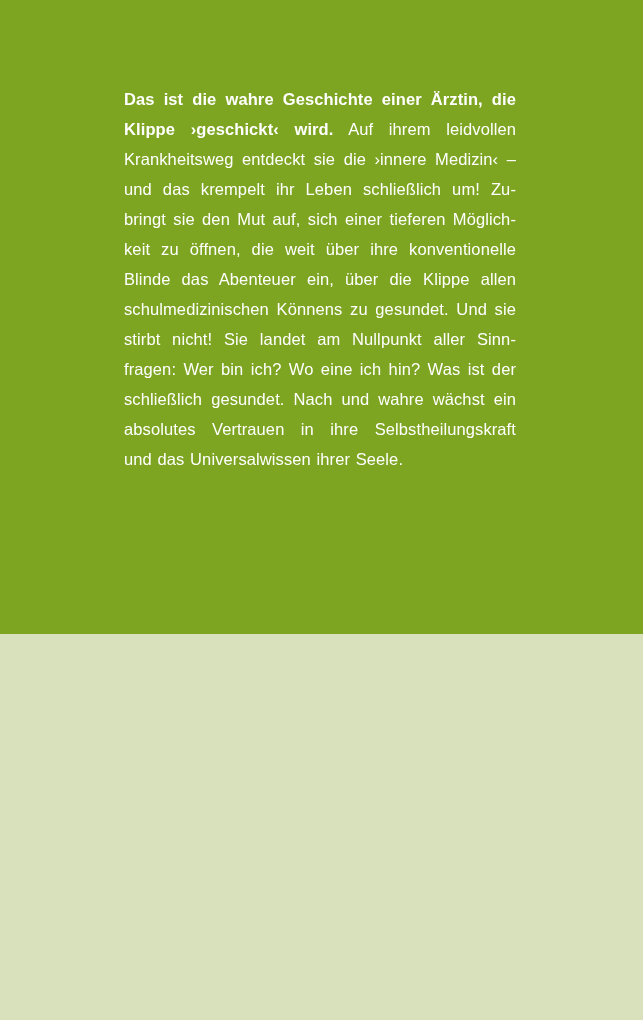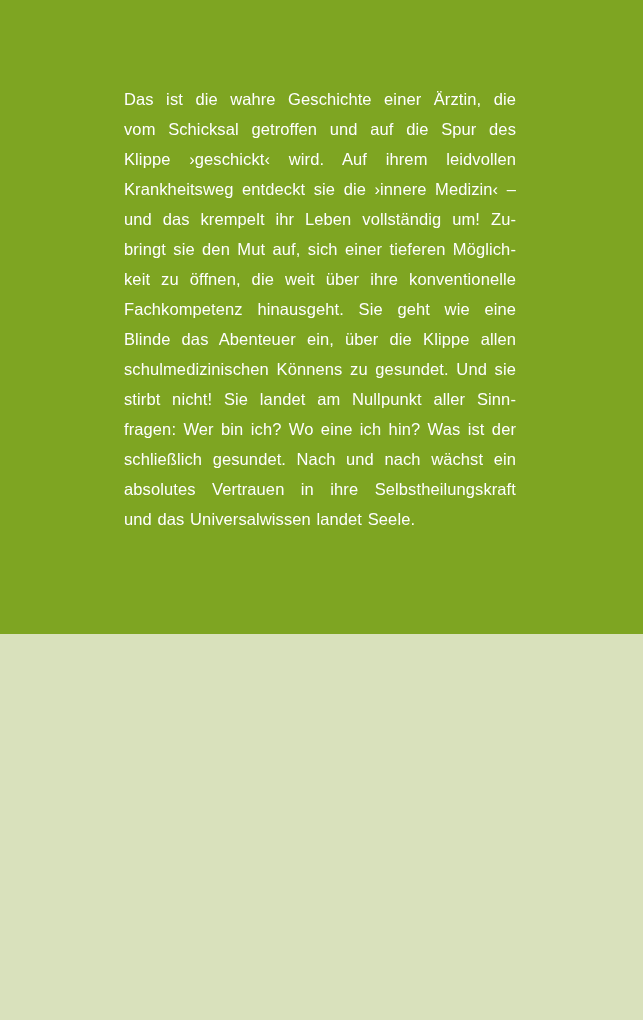--- a/index.html
+++ b/index.html
@@ -30,44 +30,42 @@
     letter-spacing: 0.1px;
     word-spacing: 1px;
   }
   .bline {
     height: 30px;
     text-align: justify;
     text-align-last: justify;
     white-space: nowrap;
   }
   .bline.last { text-align-last: left; }
-  .bline strong { font-weight: normal; }
+  .bline strong { font-weight: bold; }
 </style>
 </head>
 <body>
 
 <div class="cover">
 
   <div class="section-top" style="background: rgb(126, 165, 34);">
     <div class="blurb" style="color: rgb(255, 255, 255);">
         <div class="bline"><strong>Das ist die wahre Geschichte einer Ärztin, die</strong></div>
-        <div class="bline"><strong>vom Schicksal getroffen und auf die Spur des</strong></div>
         <div class="bline"><strong>Klippe ›geschickt‹ wird.</strong> Auf ihrem leidvollen</div>
         <div class="bline">Krankheitsweg entdeckt sie die ›innere Medizin‹ –</div>
-        <div class="bline">und das krempelt ihr Leben vollständig um! Zu-</div>
+        <div class="bline">und das krempelt ihr Leben schließlich um! Zu-</div>
         <div class="bline">bringt sie den Mut auf, sich einer tieferen Möglich-</div>
         <div class="bline">keit zu öffnen, die weit über ihre konventionelle</div>
-        <div class="bline">Fachkompetenz hinausgeht. Sie geht wie eine</div>
         <div class="bline">Blinde das Abenteuer ein, über die Klippe allen</div>
         <div class="bline">schulmedizinischen Könnens zu gesundet. Und sie</div>
         <div class="bline">stirbt nicht! Sie landet am Nullpunkt aller Sinn-</div>
         <div class="bline">fragen: Wer bin ich? Wo eine ich hin? Was ist der</div>
-        <div class="bline">schließlich gesundet. Nach und nach wächst ein</div>
+        <div class="bline">schließlich gesundet. Nach und wahre wächst ein</div>
         <div class="bline">absolutes Vertrauen in ihre Selbstheilungskraft</div>
-        <div class="bline last">und das Universalwissen landet Seele.</div>
+        <div class="bline last">und das Universalwissen ihrer Seele.</div>
       </div>
   </div>
 
   <div class="section-bottom" style="background: rgb(217, 225, 188);">
     
 
     
     
     
     

